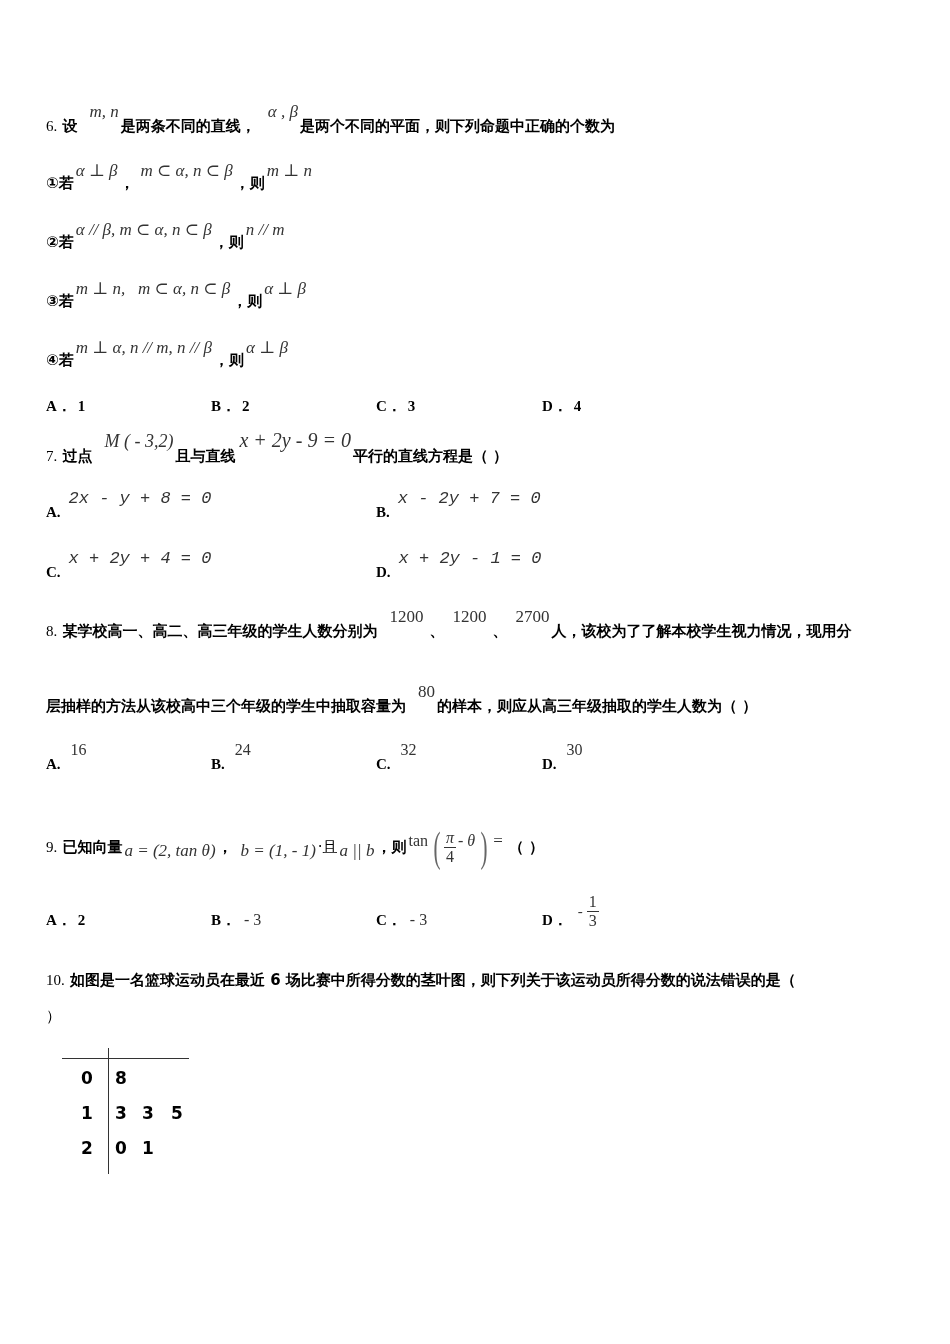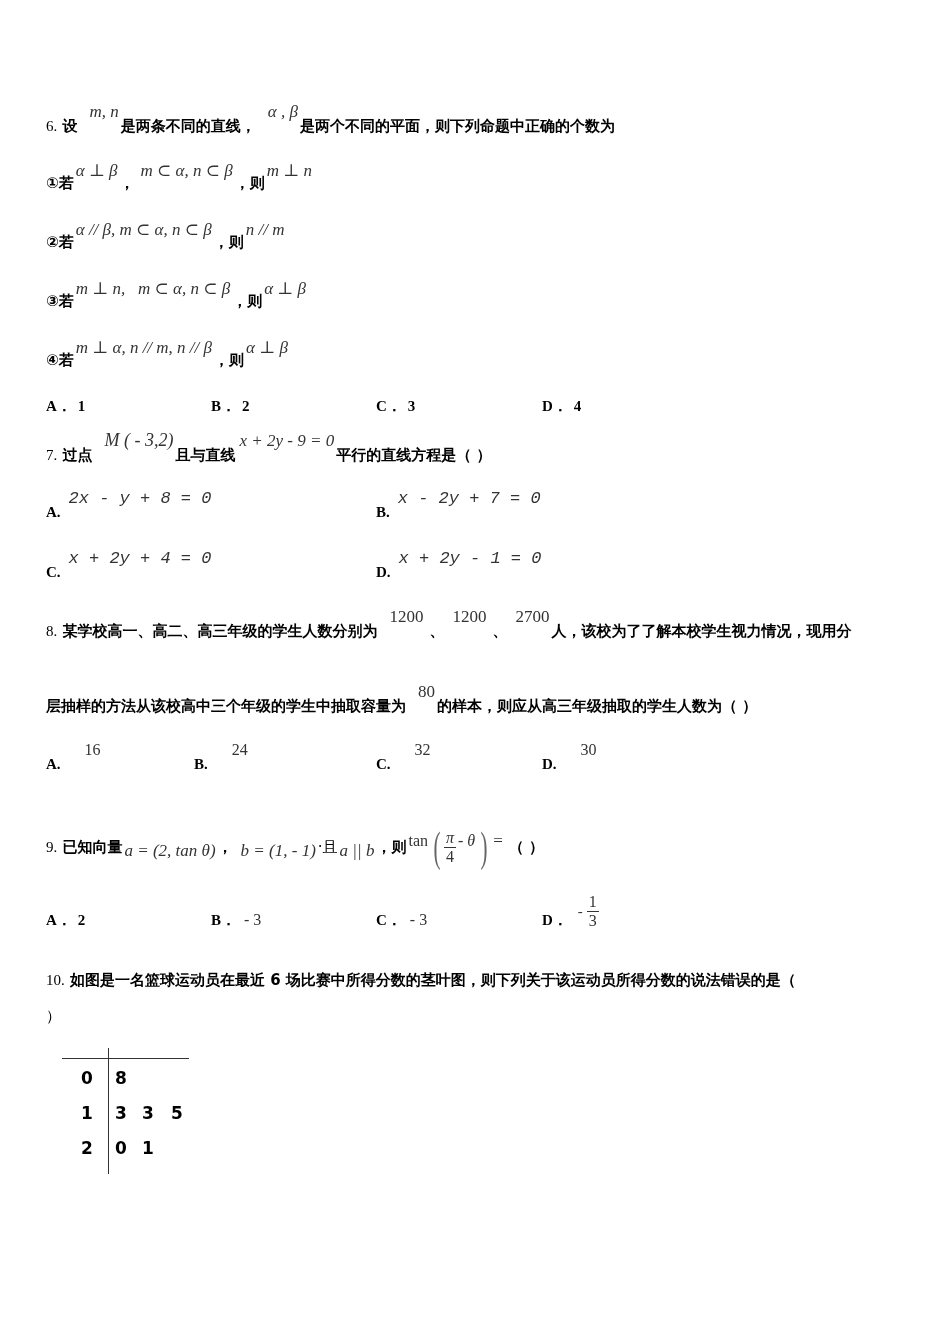--- a/index.html
+++ b/index.html
@@ -27,21 +27,21 @@
   .opt { position: absolute; font-size: 15px; font-weight: bold; font-family: "Liberation Serif", "DejaVu Serif", serif; white-space: nowrap; }
   .opt .val { font-weight: bold; margin-left: 6px; }
   .opt .mval {
     font-family: Liberation Mono, monospace;
     font-style: italic; font-weight: normal; color: #333;
     font-size: 17px; position: relative; top: -14px; margin-left: 8px;
   }
   .opt .nval {
     font-family: "Liberation Serif", "DejaVu Serif", serif;
     font-weight: normal; color: #333;
-    font-size: 16px; position: relative; top: -14px; margin-left: 24px;
+    font-size: 16px; position: relative; top: -14px; margin-left: 10px;
   }
   .opt .rval {
     font-family: "Liberation Serif", "DejaVu Serif", serif;
     font-weight: normal; color: #333; font-size: 16px; margin-left: 8px;
   }
   .frac { display: inline-flex; flex-direction: column; align-items: center; vertical-align: middle; font-style: normal; font-weight: normal; color: #333; font-family: "Liberation Serif", serif; font-size: 16px; line-height: 18px; }
   .frac .bar { width: 12px; border-top: 1px solid #333; }
   .paren { font-family: "Liberation Serif", serif; font-weight: 100; color: #666; font-size: 42px; line-height: 42px; vertical-align: middle; transform: scaleX(0.5); display: inline-block; }
   
   .stemleaf { position: absolute; left: 62px; top: 1048px; width: 130px; height: 128px; }
@@ -75,39 +75,39 @@
   <span>④若</span><span class="math">m ⊥ α, n // m, n // β</span><span>，则</span><span class="math">α ⊥ β</span>
 </div>
 
 <div class="opt" style="left:46px; top:397px;"><span>A．</span><span class="val">1</span></div>
 <div class="opt" style="left:211px; top:397px;"><span>B．</span><span class="val">2</span></div>
 <div class="opt" style="left:376px; top:397px;"><span>C．</span><span class="val">3</span></div>
 <div class="opt" style="left:542px; top:397px;"><span>D．</span><span class="val">4</span></div>
 
 <div class="line" style="left:46px; top:444px;">
   <span class="num">7.</span>
-  <span>过点</span><span class="math up" style="font-size:18px;">M ( - 3,2)</span><span>且与直线</span><span class="math up" style="font-size:17px; margin-left:4px;">x + 2y - 9 = 0</span><span>平行的直线方程是（    ）</span>
+  <span>过点</span><span class="math up" style="font-size:18px;">M ( - 3,2)</span><span>且与直线</span><span class="math up" style="font-size:20px; margin-left:4px;">x + 2y - 9 = 0</span><span>平行的直线方程是（    ）</span>
 </div>
 
 <div class="opt" style="left:46px; top:503px;"><span>A.</span><span class="mval">2x -  y + 8 = 0</span></div>
 <div class="opt" style="left:376px; top:503px;"><span>B.</span><span class="mval">x - 2y + 7 = 0</span></div>
 <div class="opt" style="left:46px; top:563px;"><span>C.</span><span class="mval">x + 2y + 4 = 0</span></div>
 <div class="opt" style="left:376px; top:563px;"><span>D.</span><span class="mval">x + 2y - 1 = 0</span></div>
 
 <div class="line" style="left:46px; top:621px;">
   <span class="num">8.</span>
   <span>某学校高一、高二、高三年级的学生人数分别为</span><span class="math plain up">1200</span><span style="margin-left:4px;">、</span><span class="math plain up" style="margin-left:8px;">1200</span><span style="margin-left:4px;">、</span><span class="math plain up" style="margin-left:8px;">2700</span><span>人，该校为了了解本校学生视力情况，现用分</span>
 </div>
 
 <div class="line" style="left:46px; top:696px;">
   <span>层抽样的方法从该校高中三个年级的学生中抽取容量为</span><span class="math plain up">80</span><span>的样本，则应从高三年级抽取的学生人数为（    ）</span>
 </div>
 
 <div class="opt" style="left:46px; top:755px;"><span>A.</span><span class="nval">16</span></div>
-<div class="opt" style="left:194px; top:755px;"><span>B.</span><span class="nval">24</span></div>
+<div class="opt" style="left:211px; top:755px;"><span>B.</span><span class="nval">24</span></div>
 <div class="opt" style="left:376px; top:755px;"><span>C.</span><span class="nval">32</span></div>
 <div class="opt" style="left:542px; top:755px;"><span>D.</span><span class="nval">30</span></div>
 
 <div class="line" style="left:46px; top:826px; line-height:30px;">
   <span class="num">9.</span>
   <span>已知向量</span><span class="math" style="top:4px;">a = (2, tan θ)</span><span>，</span><span class="math" style="top:4px; margin-left:8px;">b = (1, - 1)</span><span style="font-weight:normal;">·且</span><span class="math" style="top:4px;">a || b</span><span>，则</span><span class="math plain" style="top:-6px; font-size:16px;">tan</span><span class="paren">(</span><span class="frac">
       <span style="font-style:italic;">π</span>
       <span class="bar"></span>
       <span>4</span>
     </span><span class="math" style="top:-6px; font-size:16px;">- θ</span><span class="paren">)</span><span class="math plain" style="top:-6px;">=</span><span style="margin-left:4px;">（    ）</span>

